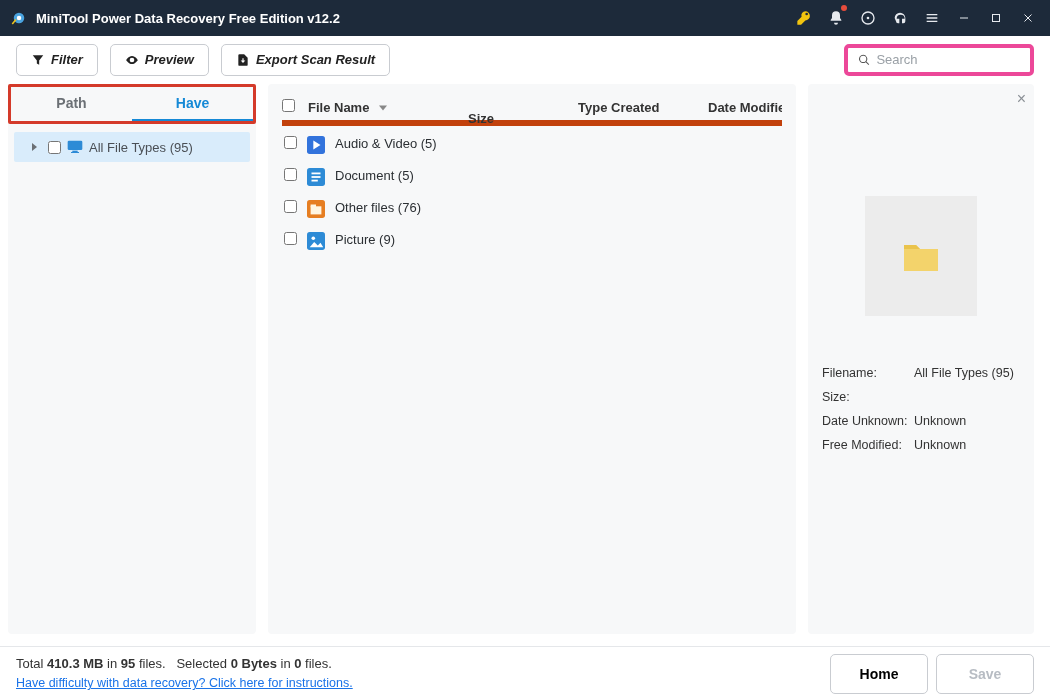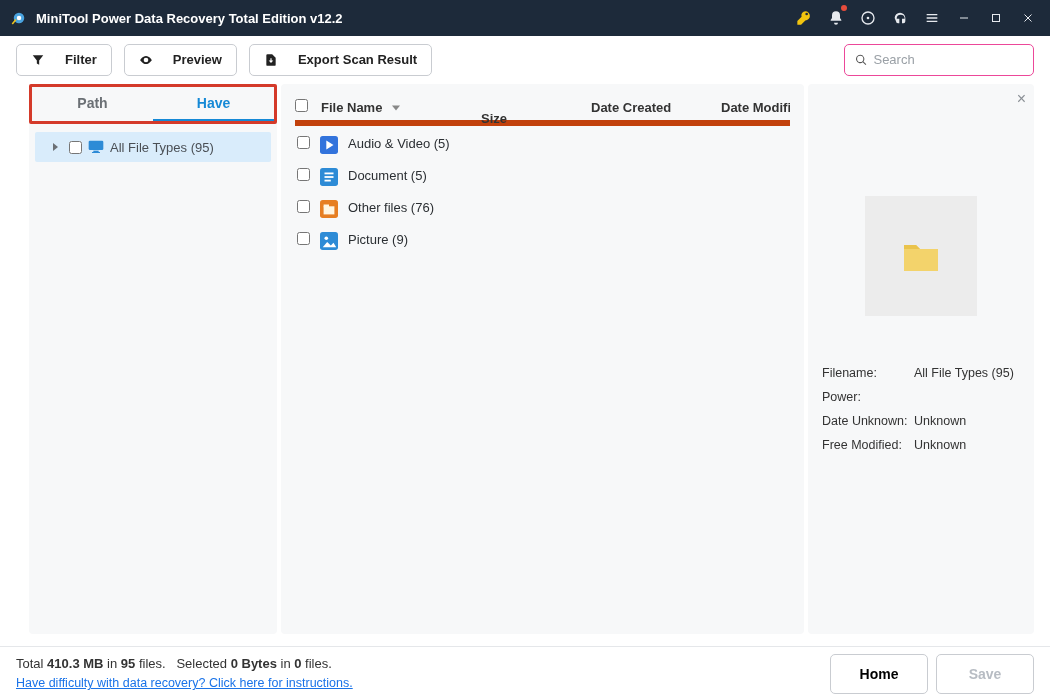--- a/index.html
+++ b/index.html
@@ -11,29 +11,29 @@
   .titlebar .title { font-size: 13px; font-weight: 600; flex: 0 0 auto; }
   .titlebar .spacer { flex: 1; }
   .titlebar .tb-icon { width: 32px; height: 36px; display: inline-flex; align-items: center; justify-content: center; cursor: pointer; position: relative; }
   .titlebar .tb-icon svg { width: 16px; height: 16px; fill: #e6e9ee; }
   .tb-icon.wide svg { width: 12px; height: 12px; }
   .key-icon svg { fill: #f1c40f !important; }
   .red-dot::after { content: ""; position: absolute; top: 5px; right: 5px; width: 6px; height: 6px; border-radius: 50%; background: #e74c3c; }
 
   
   .toolbar { height: 48px; display: flex; align-items: center; padding: 0 16px; gap: 12px; background: #fff; border-bottom: 1px solid #fff; }
-  .btn { display: inline-flex; align-items: center; gap: 20px; height: 32px; padding: 0 14px; border: 1px solid #c9ccd1; border-radius: 5px; background: #fff; font-size: 13px; font-weight: 600; color: #222; cursor: pointer; }
+  .btn { display: inline-flex; align-items: center; gap: 6px; height: 32px; padding: 0 14px; border: 1px solid #c9ccd1; border-radius: 5px; background: #fff; font-size: 13px; font-weight: 600; color: #222; cursor: pointer; font-style: italic; }
   .btn svg { width: 14px; height: 14px; fill: #222; }
-  .searchbox { margin-left: auto; display: flex; align-items: center; width: 190px; height: 32px; border: 1px solid #ec4899; border-radius: 5px; padding: 0 10px; background: #fff; }
+  .searchbox { margin-left: auto; display: flex; align-items: center; width: 190px; height: 32px; border: 4px solid #ec4899; border-radius: 5px; padding: 0 10px; background: #fff; }
   .searchbox svg { width: 14px; height: 14px; fill: #555; margin-right: 6px; }
   .searchbox input { border: none; outline: none; font-size: 13px; width: 100%; color: #444; }
   .searchbox input::placeholder { color: #9aa0a6; }
 
   
-  .content { height: 562px; padding: 0 16px 12px 29px; display: flex; gap: 4px; }
+  .content { height: 562px; padding: 0 16px 12px 8px; display: flex; gap: 12px; }
   .panel { background: #f7f8f9; border-radius: 4px; }
 
   
   .left { width: 248px; display: flex; flex-direction: column; }
   .tabs-wrap { border: 3px solid #d43a2a; border-radius: 2px; display: flex; }
   .tab { flex: 1; text-align: center; font-size: 14px; font-weight: 600; padding: 8px 0; cursor: pointer; color: #6b7075; }
   .tab.active { color: #1589d6; border-bottom: 2px solid #1589d6; }
   .tree { padding: 8px 0; }
   .tree-row { display: flex; align-items: center; gap: 6px; height: 30px; padding: 0 4px 0 14px; font-size: 13px; color: #4a4f55; background: #d9ecfb; border-radius: 2px; margin: 0 6px; }
   .tree-row .chev { width: 14px; display: inline-flex; justify-content: center; }
@@ -77,21 +77,21 @@
 <body>
 
 <div class="titlebar">
   <span class="logo">
     <svg viewBox="0 0 24 24">
         <circle cx="12" cy="12" r="7" fill="#4aa3df"></circle>
         <circle cx="12" cy="12" r="3" fill="#fff"></circle>
         <path d="M3 20 L8 14" stroke="#f0c419" stroke-width="2"></path>
       </svg>
   </span>
-  <span class="title">MiniTool Power Data Recovery Total Edition v12.2</span>
+  <span class="title">MiniTool Power Data Recovery Free Edition v12.2</span>
   <span class="spacer"></span>
   <span class="tb-icon key-icon">
       <svg viewBox="0 0 24 24">
         <path d="M14 2a6 6 0 0 0-5.65 8L2 16.35V22h5.65L14 15.65A6 6 0 1 0 14 2zm2 6a2 2 0 1 1 0-4a2 2 0 0 1 0 4z"></path>
       </svg>
     </span>
   <span class="tb-icon red-dot">
       <svg viewBox="0 0 24 24">
         <path d="M12 2a6 6 0 0 0-6 6v4l-2 3v1h16v-1l-2-3V8a6 6 0 0 0-6-6zm0 20a3 3 0 0 0 3-3H9a3 3 0 0 0 3 3z"></path>
       </svg>
@@ -184,21 +184,21 @@
   <div class="panel mid">
     <div class="colhead">
       <span class="hd-check"><input type="checkbox" style=""></span>
       <span class="hd-name">
           <span>File Name</span>
           <span class="hd-sort"><svg viewBox="0 0 10 6">
               <path d="M0 0h10L5 6z"></path>
             </svg></span>
         </span>
       <span class="hd-size">Size</span>
-      <span class="hd-created">Date Created</span>
+      <span class="hd-created">Type Created</span>
       <span class="hd-mod">Date Modifie</span>
     </div>
     <div class="filelist">
       <div class="filerow">
         <input type="checkbox" style="">
         <span class="fi-icon">
             <svg viewBox="0 0 20 20">
               <rect width="20" height="20" rx="3" fill="#3273dc"></rect>
               <path d="M7 5v10l8-5z" fill="#fff"></path>
             </svg>
@@ -248,21 +248,21 @@
       <svg width="38" height="34" viewBox="0 0 38 34">
           <path d="M2 6h12l4 4h18v22H2z" fill="#f3d36b"></path>
           <path d="M2 6h12l4 4H2z" fill="#eac34c"></path>
         </svg>
     </div>
     <div class="info-row">
         <span class="info-label">Filename:</span>
         <span class="info-val">All File Types (95)</span>
       </div>
     <div class="info-row">
-        <span class="info-label">Power:</span>
+        <span class="info-label">Size:</span>
         <span class="info-val"></span>
       </div>
     <div class="info-row">
         <span class="info-label">Date Unknown:</span>
         <span class="info-val">Unknown</span>
       </div>
     <div class="info-row">
         <span class="info-label">Free Modified:</span>
         <span class="info-val">Unknown</span>
       </div>

